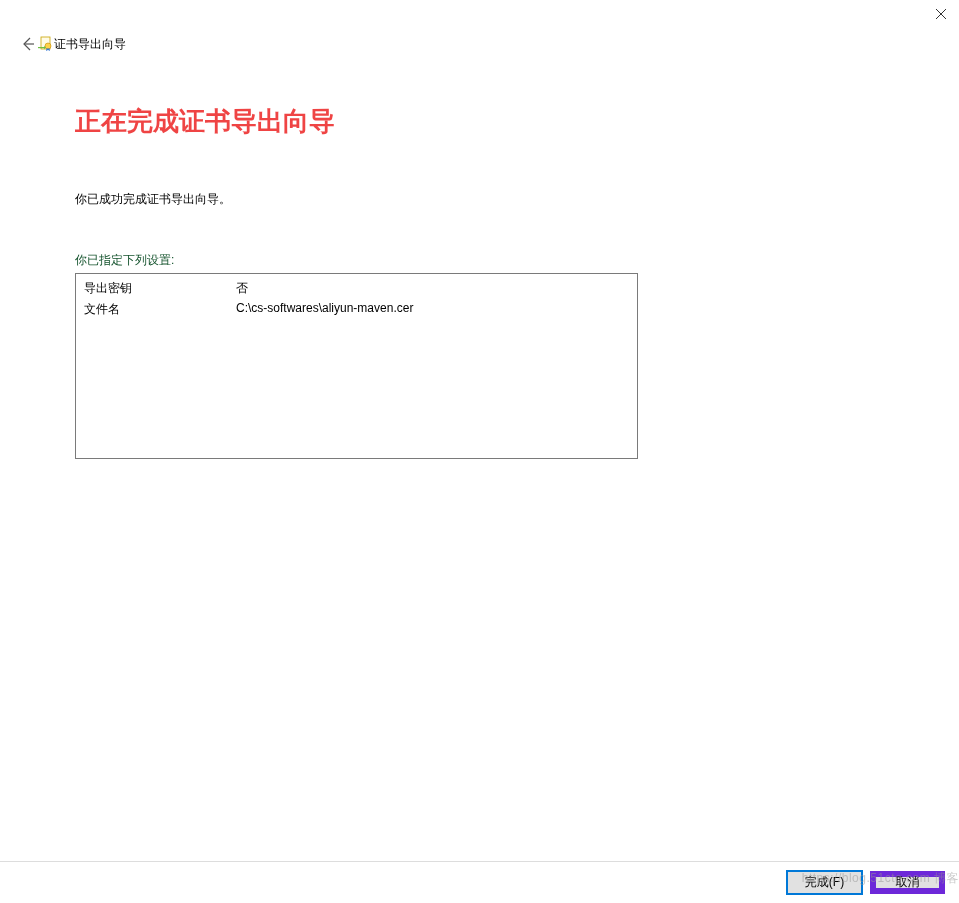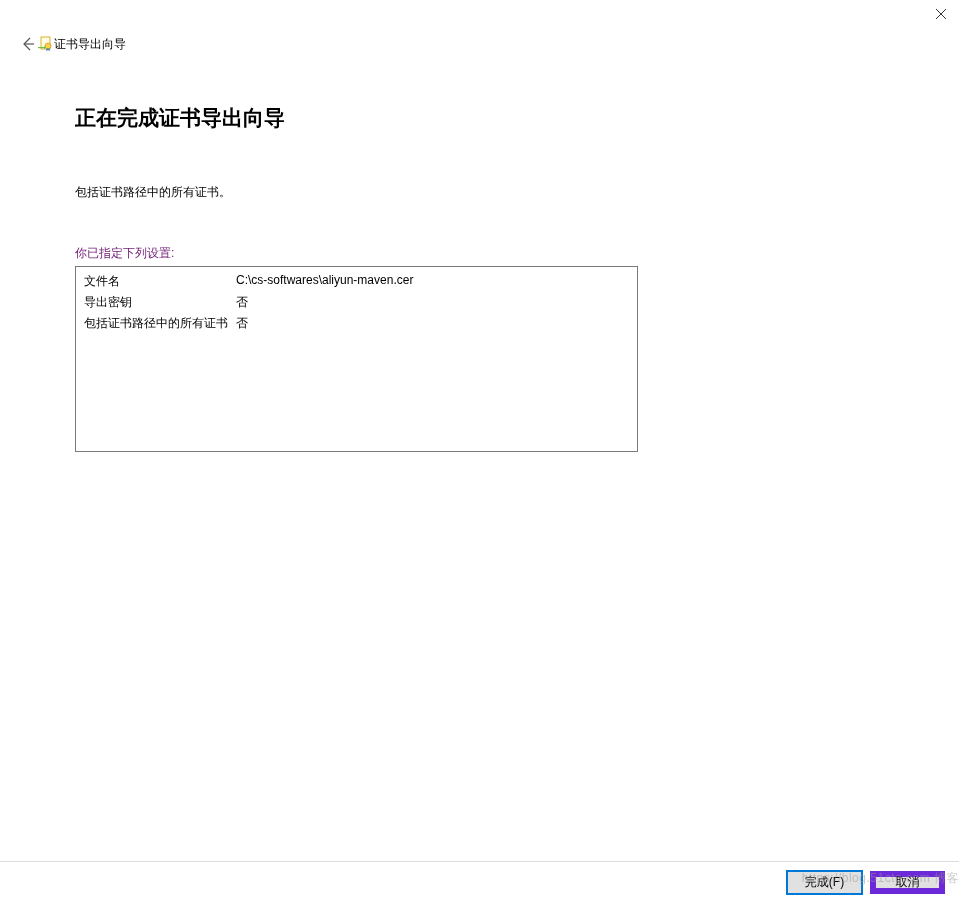--- a/index.html
+++ b/index.html
@@ -62,33 +62,33 @@
     }
     .wizard-title {
       font-size: 12px;
       color: #000;
     }
     .content {
       padding: 50px 0 0 75px;
       width: 640px;
     }
     .main-heading {
-      font-size: 21px;
+      font-size: 26px;
       font-weight: bold;
-      color: #000000;
+      color: #ef4444;
       margin-bottom: 52px;
     }
     .success-text {
       font-size: 12px;
       color: #000;
       margin-bottom: 44px;
     }
     .settings-label {
       font-size: 12px;
-      color: #701a75;
+      color: #14532d;
       margin-bottom: 4px;
     }
     .settings-box {
       border: 1px solid #7a7a7a;
       padding: 4px 8px 8px 8px;
       height: 186px;
       width: 563px;
     }
     .settings-table {
       border-collapse: collapse;
@@ -171,36 +171,32 @@
       <path d="M8.5 12.5 L8 15 L10 14 L12 15 L11.5 12.5" fill="#3a7bd5"></path>
       <rect x="0" y="11" width="6" height="1.2" fill="#6fbf44"></rect>
       <polygon points="6,10 8,11.6 6,13.2" fill="#6fbf44"></polygon>
     </svg>
   </div>
   <div class="wizard-title">证书导出向导</div>
 </div>
 
 <div class="content">
   <h1 class="main-heading">正在完成证书导出向导</h1>
-  <p class="success-text">包括证书路径中的所有证书。</p>
+  <p class="success-text">你已成功完成证书导出向导。</p>
   <p class="settings-label">你已指定下列设置:</p>
   <div class="settings-box">
     <table class="settings-table">
       <tbody>
         <tr>
-          <td>文件名</td>
-          <td>C:\cs-softwares\aliyun-maven.cer</td>
-        </tr>
-        <tr>
           <td>导出密钥</td>
           <td>否</td>
         </tr>
         <tr>
-          <td>包括证书路径中的所有证书</td>
-          <td>否</td>
+          <td>文件名</td>
+          <td>C:\cs-softwares\aliyun-maven.cer</td>
         </tr>
       </tbody>
     </table>
   </div>
 </div>
 
 <div class="footer">
   <button class="btn btn-primary">完成(F)</button>
   <button class="btn">取消</button>
 </div>

